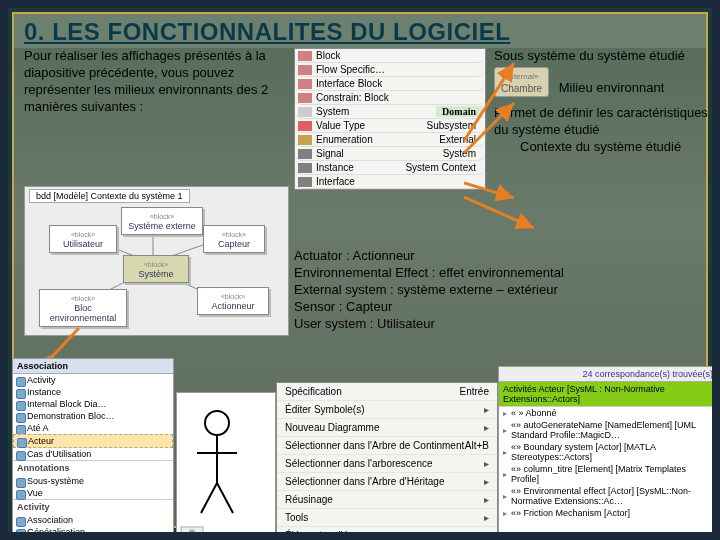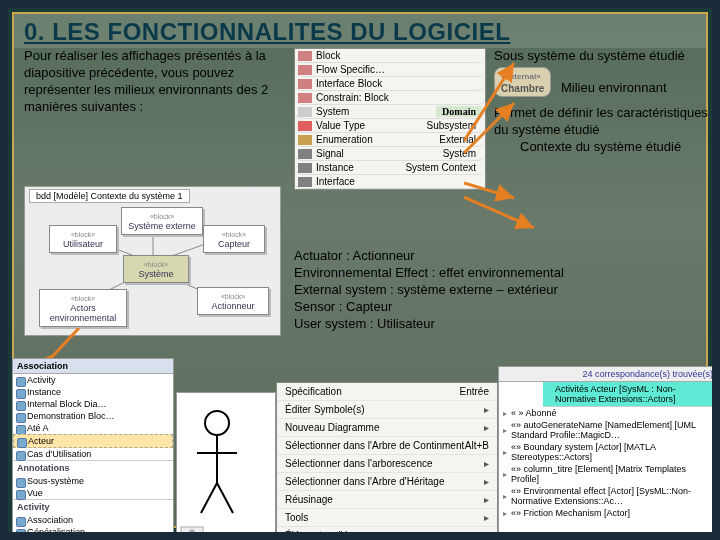--- a/index.html
+++ b/index.html
@@ -69,34 +69,34 @@
     left: 280px;
     top: 200px;
     width: 420px;
     color: #000;
     line-height: 1.3;
   }
   .chambre-chip {
     display:inline-block;
     background:#d9d0b0;
     border:1px solid #999;
-    border-radius:8px;
+    border-radius:3px;
     padding:1px 6px;
     font-size:10px;
     color:#555;
-    font-weight:bold;
   }
   .diagram {
     position:absolute;
     left:10px;
     top:138px;
     width:255px;
     height:148px;
     background:#eceeee;
     border:1px solid #999;
+    padding-left:8px;
   }
   .diagram .tab {
     position:absolute; top:2px; left:4px;
     background:#fff; border:1px solid #aaa;
     padding:1px 6px; font-size:9px;
   }
   .diagram .box {
     position:absolute;
     background:#fff;
     border:1px solid #888;
@@ -155,21 +155,21 @@
     left:484px;
     top:318px;
     width:218px;
     height:198px;
     background:#fff;
     border:1px solid #999;
     font-size:9px;
     overflow:hidden;
   }
   .panel-right .head { background:#eee; padding:2px 4px; border-bottom:1px solid #aaa; text-align:right; color:#339; }
-  .panel-right .bar { background:#5eead4; padding:2px 12px; border-bottom:1px solid #ccc;margin-left:44px; }
+  .panel-right .bar { background:#84cc16; padding:2px 4px; border-bottom:1px solid #ccc; }
   .panel-right .row { padding:1px 4px; display:flex; align-items:center; }
   .panel-right .row::before { content:"▸"; color:#777; margin-right:4px; font-size:8px; }
 
   .arrow-svg {
     position:absolute;
     pointer-events:none;
   }
 </style>
 </head>
 <body>
@@ -269,21 +269,21 @@
         <line x1="60" y1="50" x2="125" y2="75"></line>
           <line x1="200" y1="50" x2="130" y2="75"></line>
         <line x1="60" y1="115" x2="120" y2="85"></line>
           <line x1="200" y1="115" x2="135" y2="85"></line>
         <line x1="128" y1="40" x2="128" y2="70"></line>
       </svg>
       <div class="box" style="left:24px;top:38px;width:58px"><span style="font-size:7px;color:#888">«block»</span><br><span>Utilisateur</span></div>
       <div class="box" style="left:96px;top:20px;width:72px"><span style="font-size:7px;color:#888">«block»</span><br><span>Système externe</span></div>
       <div class="box" style="left:178px;top:38px;width:52px"><span style="font-size:7px;color:#888">«block»</span><br><span>Capteur</span></div>
       <div class="box olive" style="left:98px;top:68px;width:56px"><span style="font-size:7px;color:#888">«block»</span><br><span>Système</span></div>
-      <div class="box" style="left:14px;top:102px;width:78px"><span style="font-size:7px;color:#888">«block»</span><br><span>Actors environnemental</span></div>
+      <div class="box" style="left:14px;top:102px;width:78px"><span style="font-size:7px;color:#888">«block»</span><br><span>Bloc environnemental</span></div>
       <div class="box" style="left:172px;top:100px;width:62px"><span style="font-size:7px;color:#888">«block»</span><br><span>Actionneur</span></div>
     </div>
 
     <svg class="arrow-svg" style="left:30px;top:280px" width="40" height="40">
       <line x1="35" y1="0" x2="5" y2="32" stroke="#e67e22" stroke-width="3"></line>
       <path d="M0,30 L10,26 L6,38 Z" fill="#e67e22"></path>
     </svg>
 
     <div class="panel-left">
       <div class="head">Association</div>

